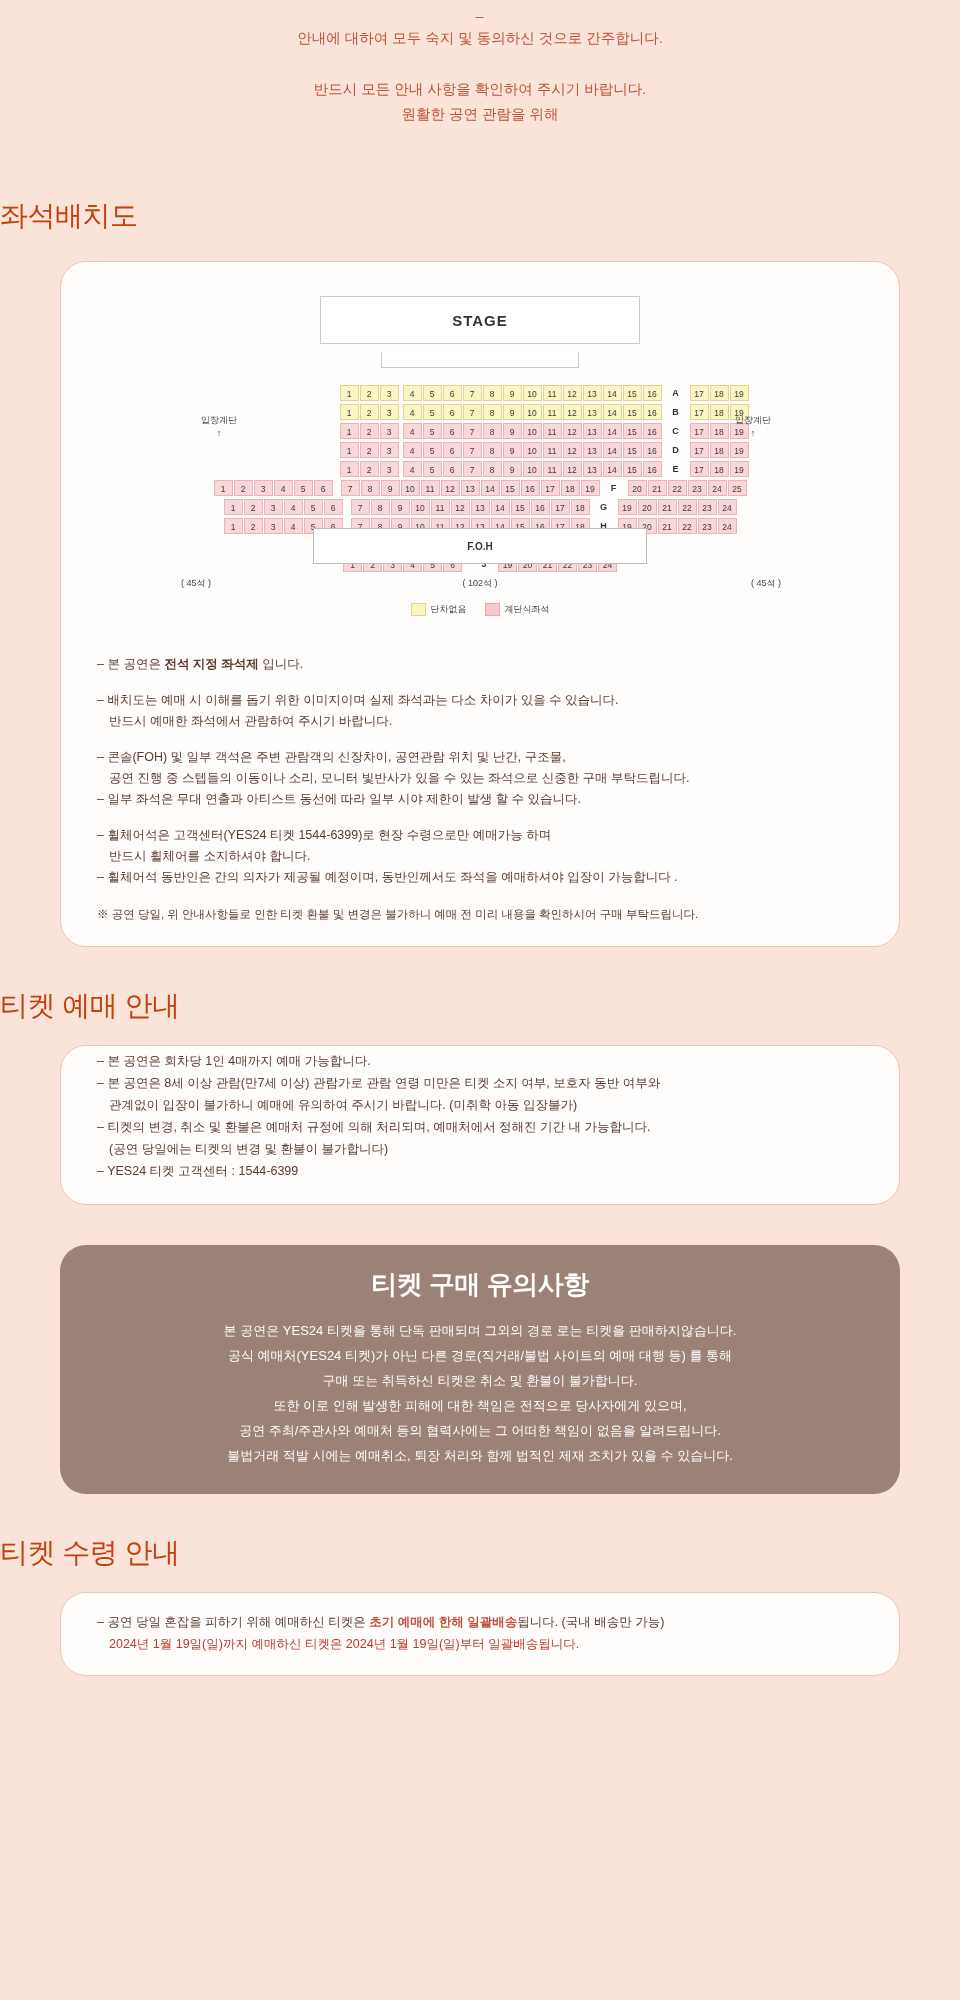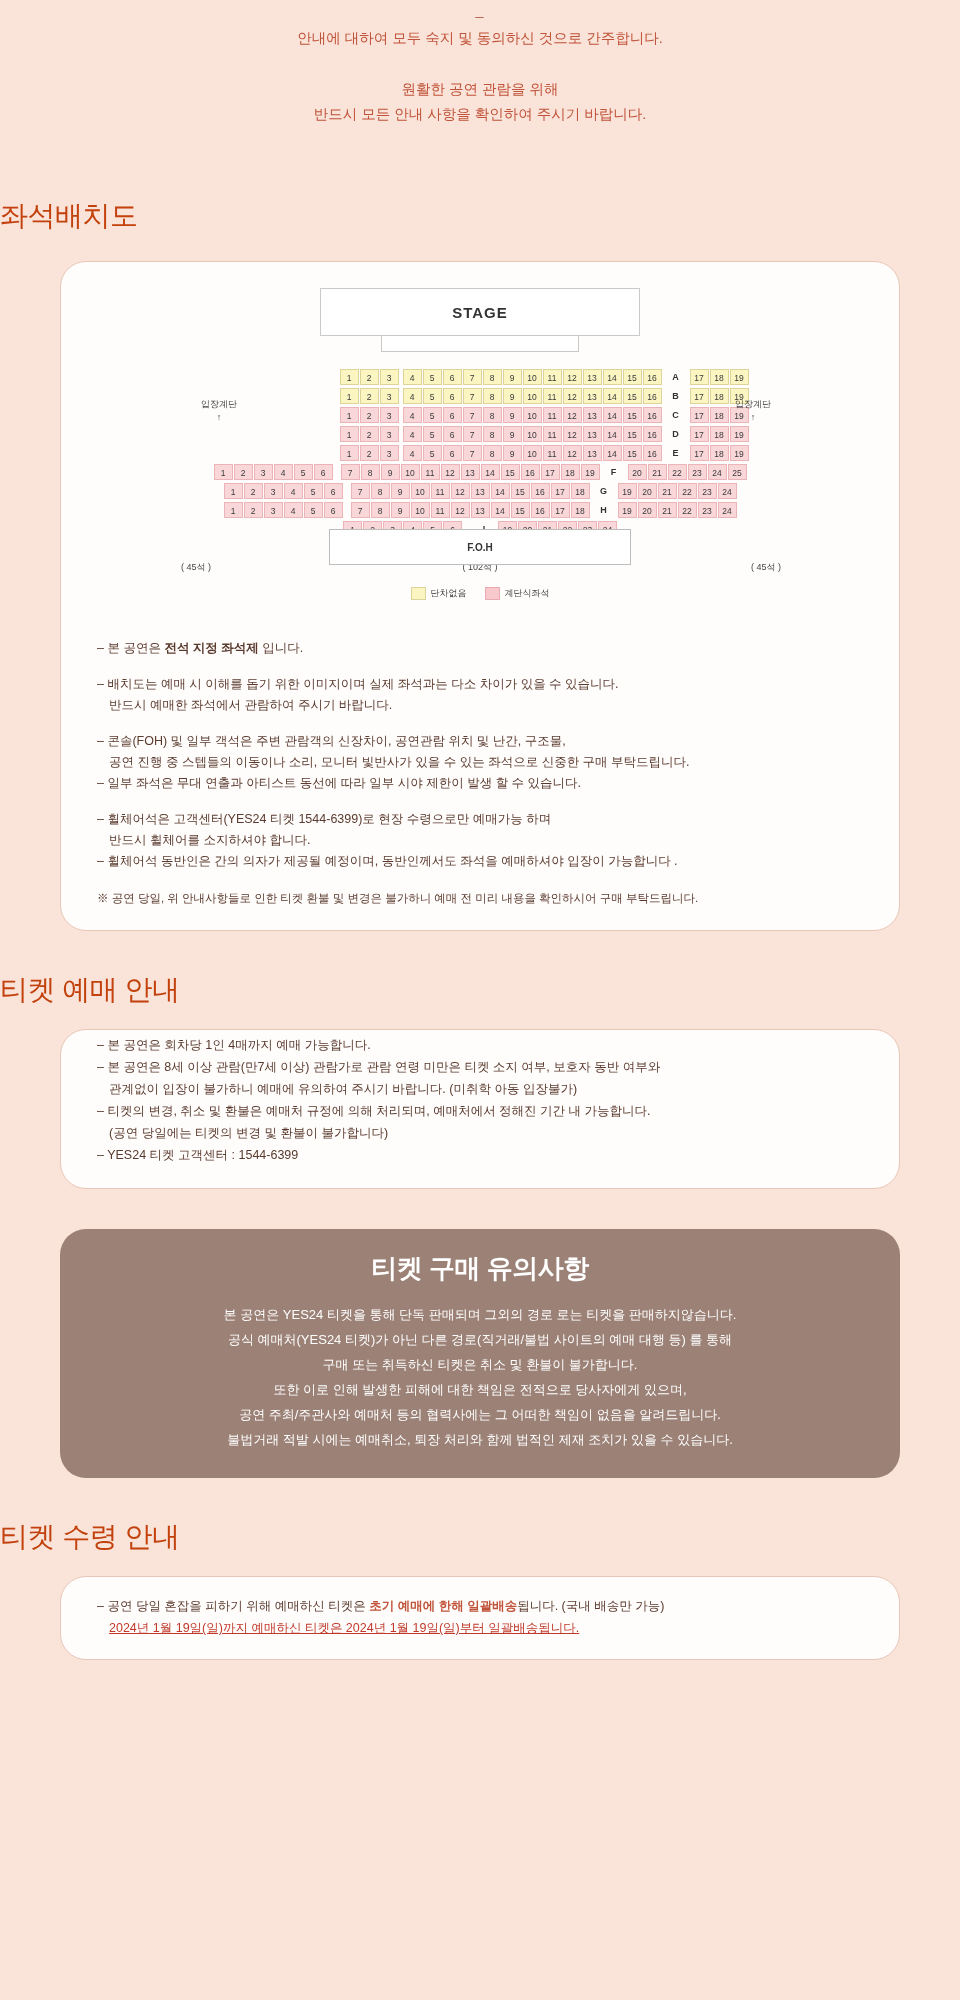--- a/index.html
+++ b/index.html
@@ -59,21 +59,21 @@
     border-radius: 26px;
     box-sizing: border-box;
   }
 
   
   .seatmap-card {
     padding: 26px 0 22px 0;
   }
   .stage {
     width: 318px;
-    margin: 0 auto;
+    margin: 8px auto;
     height: 46px;
     border: 1px solid #c9c9c9;
     background: #fff;
     display: flex;
     align-items: center;
     justify-content: center;
     font-size: 15px;
     font-weight: 700;
     letter-spacing: 1px;
     color: #333;
@@ -270,22 +270,22 @@
 </style>
 </head>
 <body>
 
 <div class="page">
 
   <div class="intro">
     <div class="dash">–</div>
     <p>안내에 대하여 모두 숙지 및 동의하신 것으로 간주합니다.</p>
     <div class="gap"></div>
+    <p>반드시 모든 안내 사항을 확인하여 주시기 바랍니다.</p>
     <p>원활한 공연 관람을 위해</p>
-    <p>반드시 모든 안내 사항을 확인하여 주시기 바랍니다.</p>
   </div>
 
   <div class="sp-70"></div>
 
   <h2 class="sec-title">좌석배치도</h2>
 
   <div class="sp-26"></div>
 
   <div class="card seatmap-card">
     <div class="stage">STAGE</div>
@@ -639,21 +639,21 @@
         <div class="item">
           <span class="sw yellow"></span>
           <span>단차없음</span>
         </div>
         <div class="item">
           <span class="sw pink"></span>
           <span>계단식좌석</span>
         </div>
       </div>
     <div style="position: absolute; left: 0px; right: 0px; top: 0px; pointer-events: none;">
-          <div class="foh" style="position: absolute; width: 302px; left: 50%; transform: translateX(-50%); top: 161px;">F.O.H</div>
+          <div class="foh" style="position: absolute; width: 334px; left: 50%; transform: translateX(-50%); top: 144px;">F.O.H</div>
         </div>
       </div>
 
     <div class="notes" id="seat-notes">
         <div class="grp">
           <p>– 본 공연은 <b>전석 지정 좌석제</b> 입니다.</p>
         </div>
         <div class="grp">
           <p>– 배치도는 예매 시 이해를 돕기 위한 이미지이며 실제 좌석과는 다소 차이가 있을 수 있습니다.</p>
           <p class="ind">반드시 예매한 좌석에서 관람하여 주시기 바랍니다.</p>
@@ -704,17 +704,17 @@
   </div>
 
   <div class="sp-40"></div>
 
   <h2 class="sec-title">티켓 수령 안내</h2>
   <div class="sp-20"></div>
   <div class="card pickup-card">
     <p>
       <span>– 공연 당일 혼잡을 피하기 위해 예매하신 티켓은 </span><span class="em">초기 예매에 한해 일괄배송</span><span>됩니다. (국내 배송만 가능)</span>
     </p>
-    <p class="red" style="padding-left:12px;text-decoration:underline;">2024년 1월 19일(일)까지 예매하신 티켓은 2024년 1월 19일(일)부터 일괄배송됩니다.</p>
+    <p class="red" style="padding-left:12px;">2024년 1월 19일(일)까지 예매하신 티켓은 2024년 1월 19일(일)부터 일괄배송됩니다.</p>
   </div>
 
   <div class="sp-20"></div>
 </div>
 
 </body></html>

